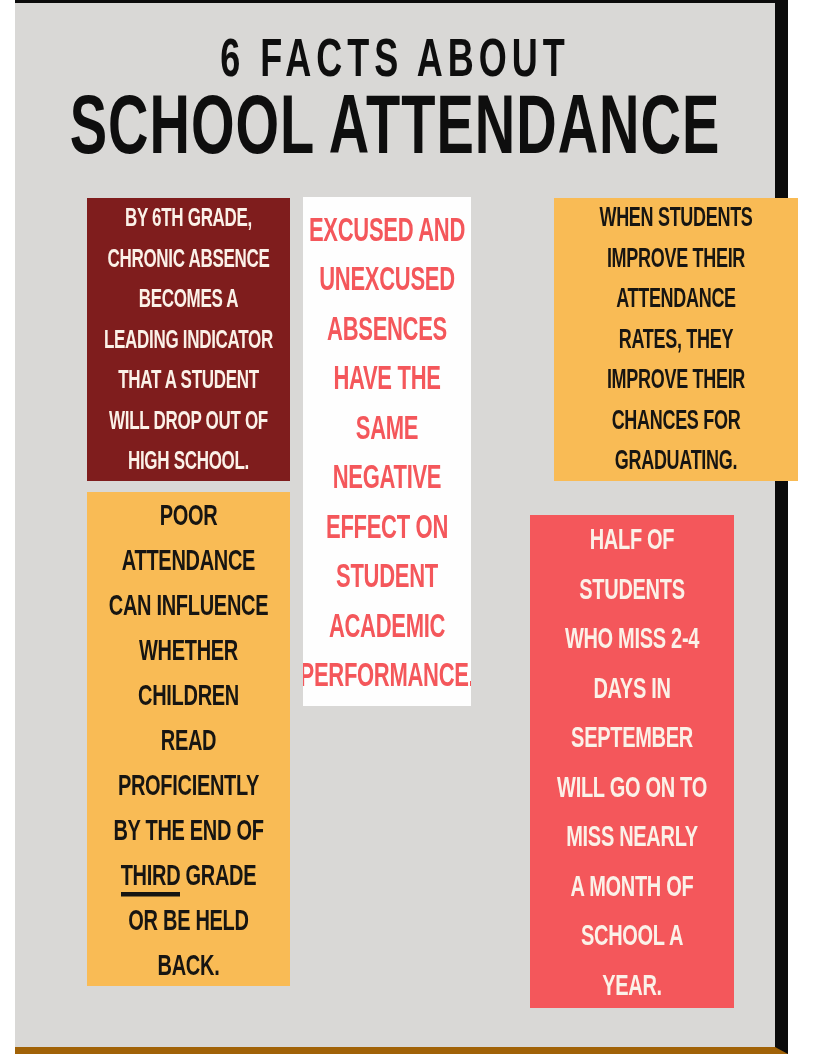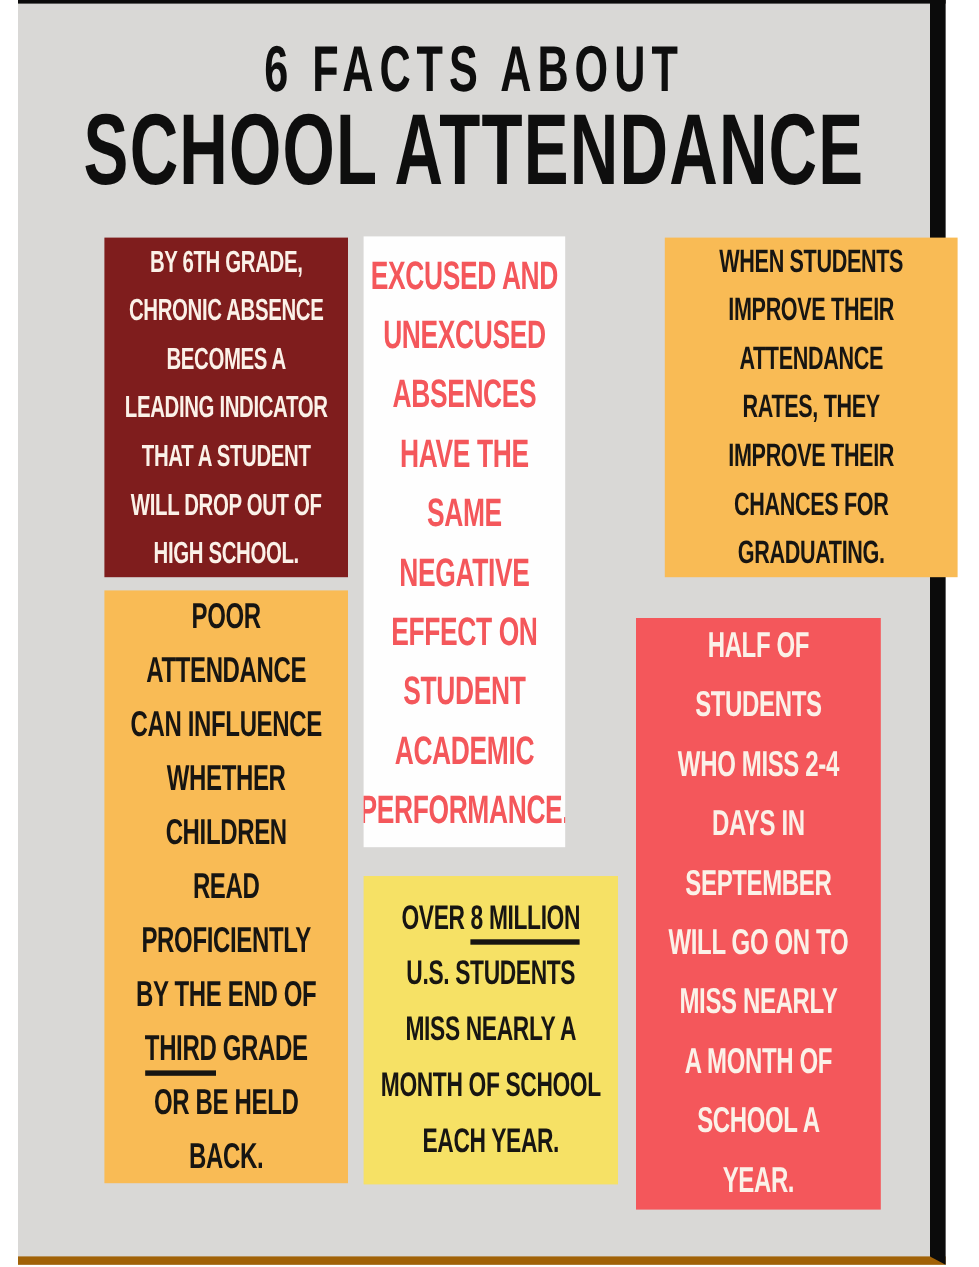--- a/index.html
+++ b/index.html
@@ -94,29 +94,20 @@
         <div class="ln">ABSENCES</div>
         <div class="ln">HAVE THE</div>
         <div class="ln">SAME</div>
         <div class="ln">NEGATIVE</div>
         <div class="ln">EFFECT ON</div>
         <div class="ln">STUDENT</div>
         <div class="ln">ACADEMIC</div>
         <div class="ln">PERFORMANCE.</div>
       </div>
   </div>
-  <div class="card c3" style="background: rgb(246, 225, 101);">
-    <div class="stretch" style="color: rgb(23, 21, 18);">
-        <div class="ln">OVER <span class="u">8 MILLION</span></div>
-        <div class="ln">U.S. STUDENTS</div>
-        <div class="ln">MISS NEARLY A</div>
-        <div class="ln">MONTH OF SCHOOL</div>
-        <div class="ln">EACH YEAR.</div>
-      </div>
-  </div>
   <div class="card c4" style="background: rgb(249, 187, 85);">
     <div class="stretch" style="color: rgb(23, 21, 18);">
         <div class="ln">WHEN STUDENTS</div>
         <div class="ln">IMPROVE THEIR</div>
         <div class="ln">ATTENDANCE</div>
         <div class="ln">RATES, THEY</div>
         <div class="ln">IMPROVE THEIR</div>
         <div class="ln">CHANCES FOR</div>
         <div class="ln">GRADUATING.</div>
       </div>

